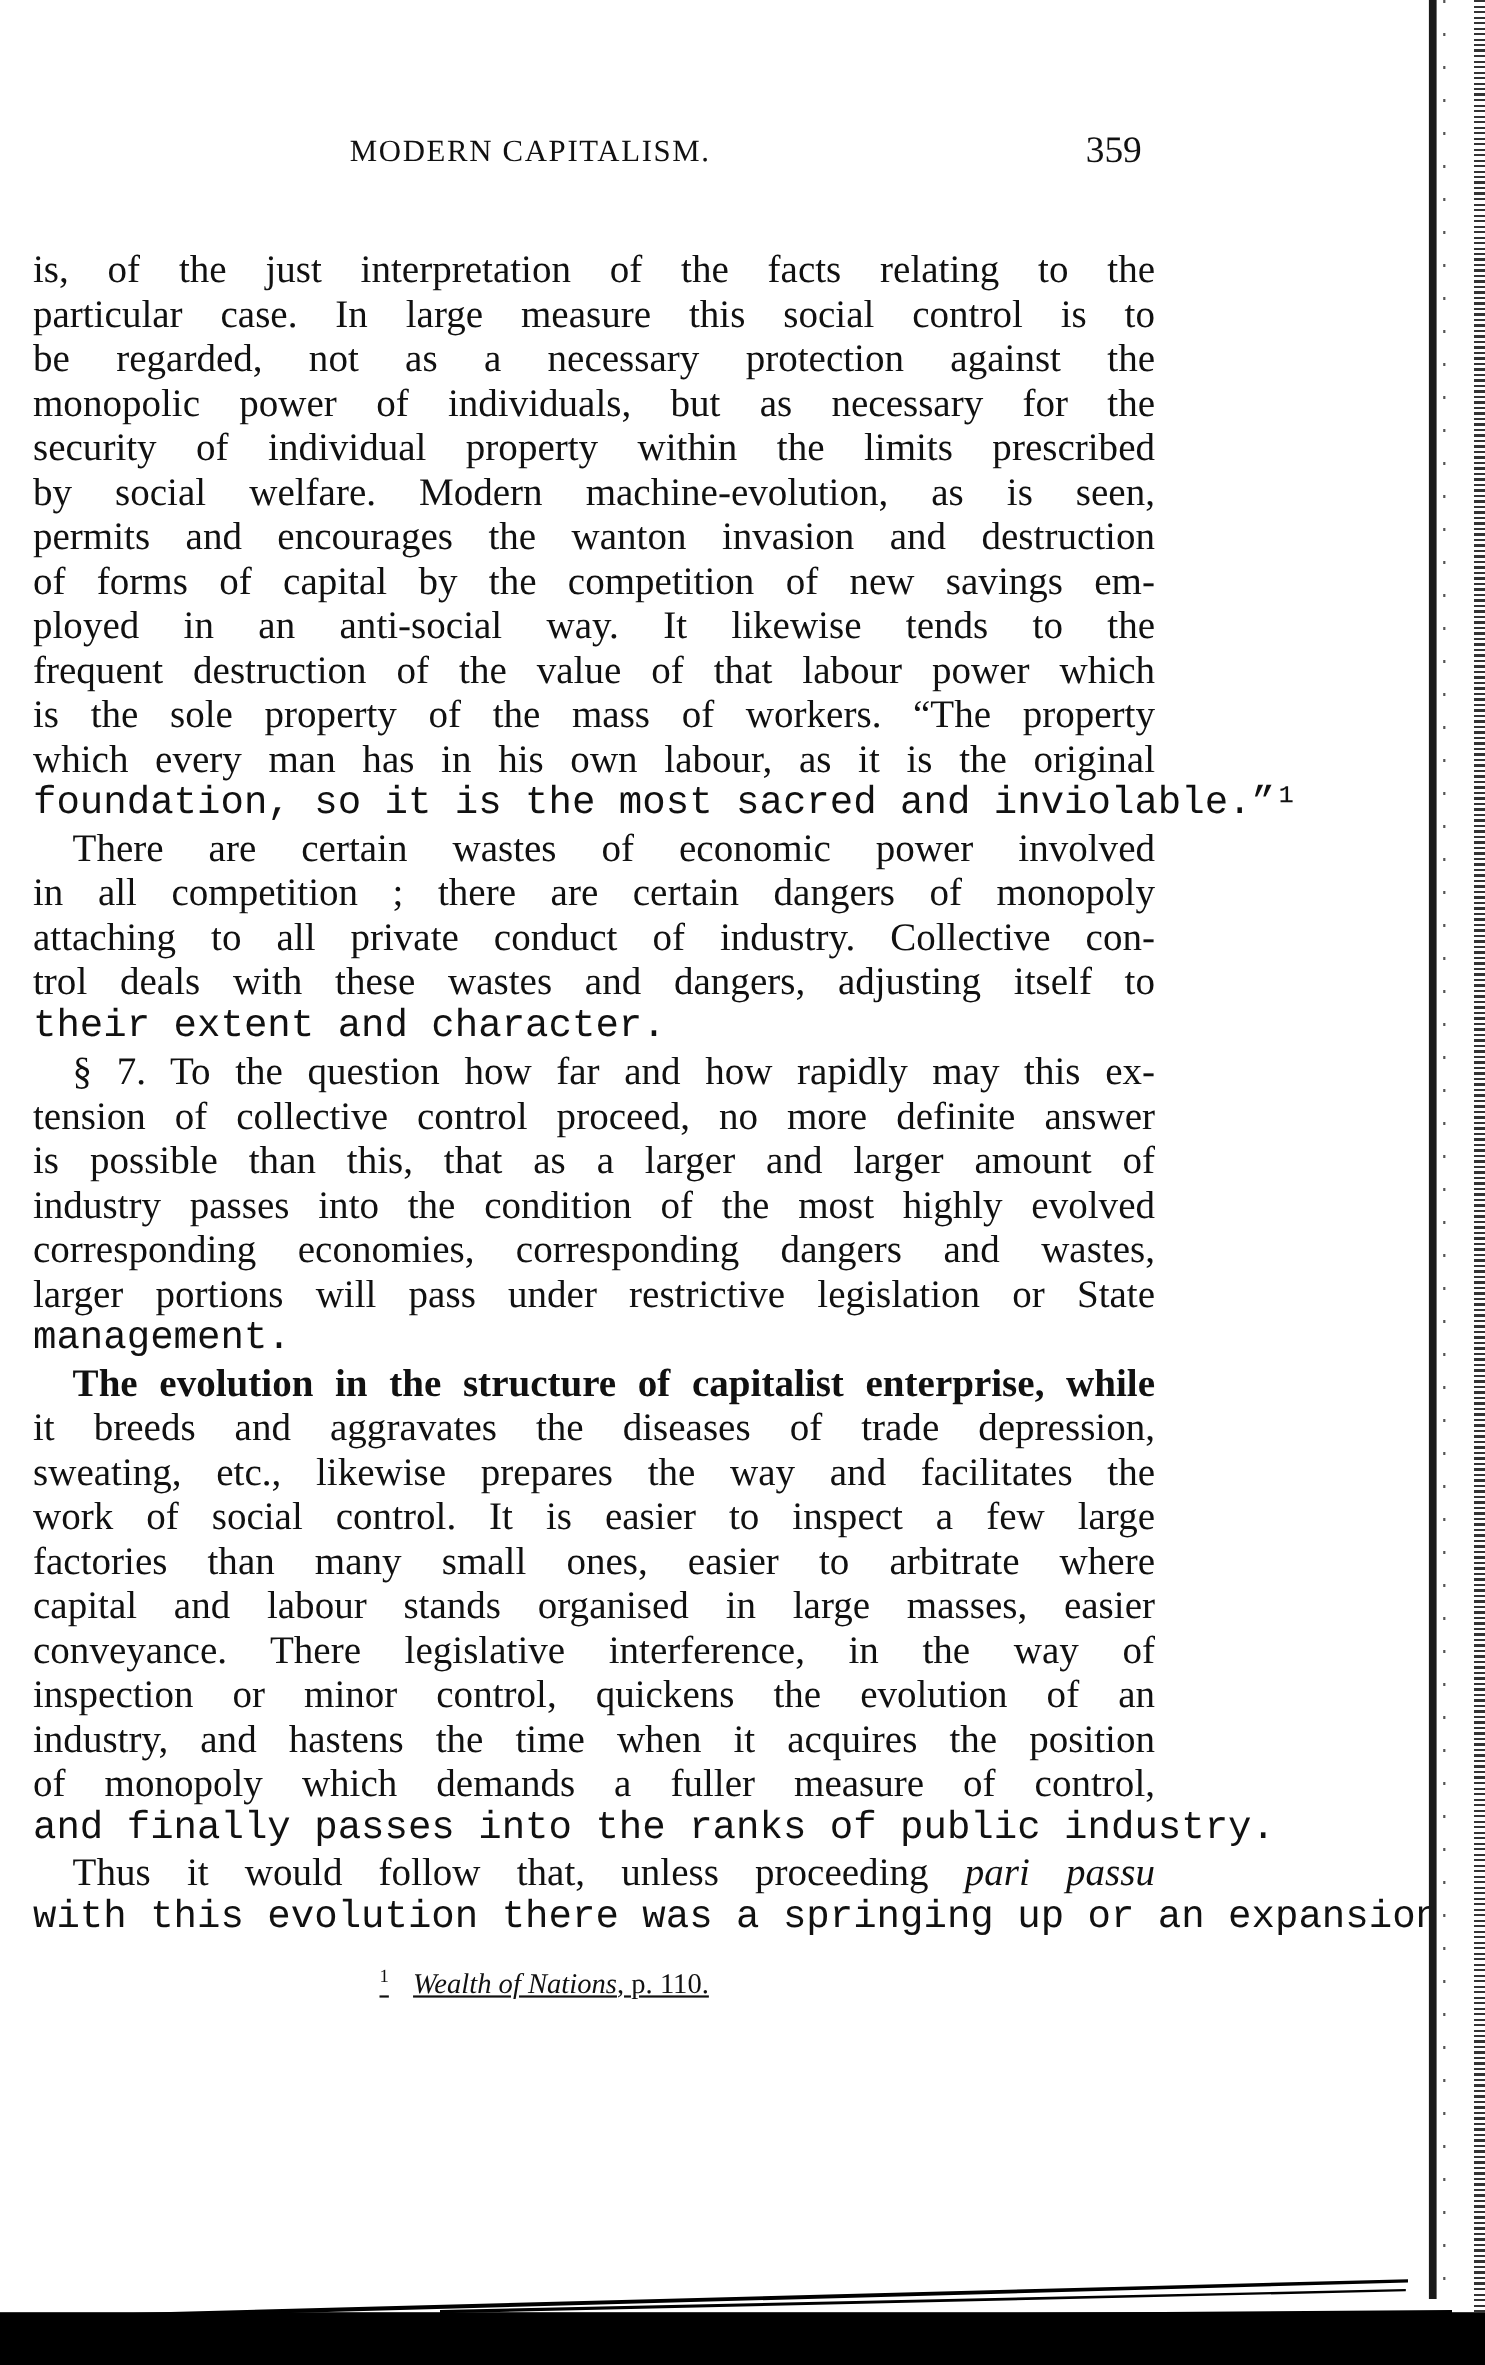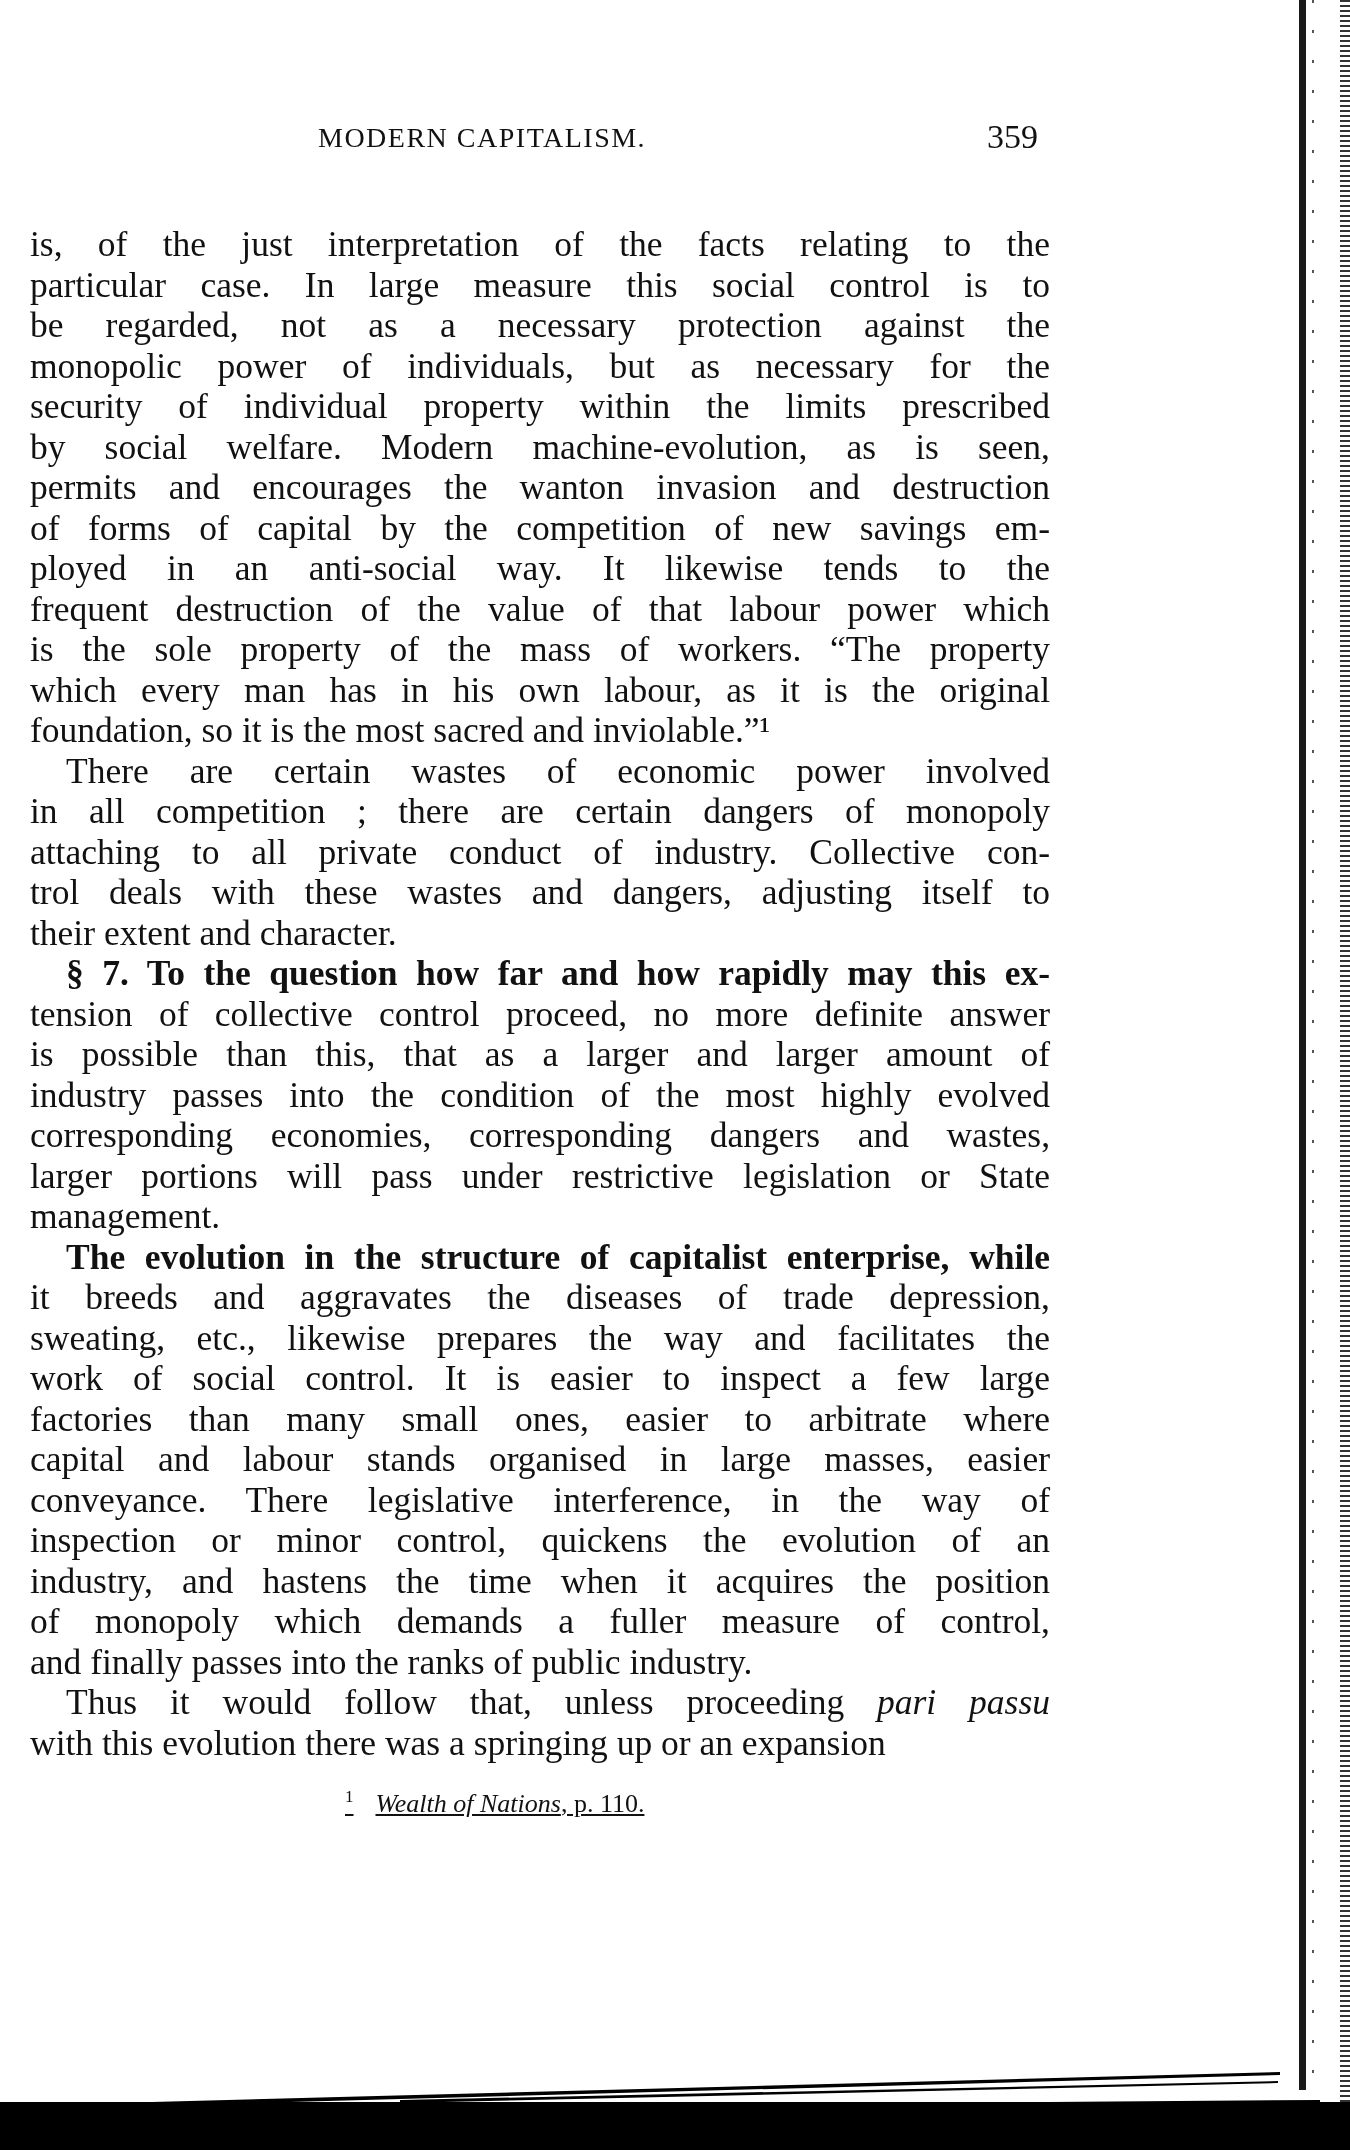--- a/index.html
+++ b/index.html
@@ -5,21 +5,21 @@
   html, body { margin:0; padding:0; background:#ffffff; }
   body { width:1350px; height:2150px; position:relative; overflow:hidden;
          font-family:"Liberation Serif","DejaVu Serif",serif; color:#111; }
   .page { position:absolute; left:0; top:0; width:1350px; height:2150px; background:#fff; }
   .running-head { position:absolute; top:122px; left:318px; width:720px; height:50px; }
   .head-title { position:absolute; left:0; top:0; font-size:28px; letter-spacing:1.5px; }
   .head-page { position:absolute; right:0; top:-4px; font-size:34px; }
   .body-text { position:absolute; left:30px; top:200px; width:1020px;
                font-size:35.5px; line-height:40.5px;margin-top:24px; }
   .line { display:block; text-align:justify; text-align-last:justify; white-space:nowrap; }
-  .line.last { text-align-last:left; }
+  .line.last { text-align-last:left;font-family:Liberation Mono, monospace; }
   .footnote { position:absolute; left:345px; top:1787px; font-size:26px;text-decoration:underline; }
   .footnote .sup { font-size:17px; vertical-align:10px; margin-right:22px; }
   .footnote i { font-style:italic; }
   .spine-dark { position:absolute; left:1299px; top:0; width:7px; height:2090px; background:#1a1a1a; }
   .spine-dots { position:absolute; left:1312px; top:0; width:2px; height:2090px;
                 background:repeating-linear-gradient(to bottom,#555 0 3px,transparent 3px 30px); }
   .spine-edge { position:absolute; left:1340px; top:0; width:10px; height:2120px;
                 background:repeating-linear-gradient(to bottom,#333 0 2px,#fff 2px 5px); }
   .bottom-band { position:absolute; left:0; bottom:0; width:1350px; height:48px; background:#000; }
   .bottom-wedge { position:absolute; left:0; bottom:40px; width:1330px; height:40px; }
@@ -51,21 +51,21 @@
         <span class="line last">foundation, so it is the most sacred and inviolable.”¹</span>
       </div>
       <div>
         <span class="line" style="padding-left: 36px;">There are certain wastes of economic power involved</span>
         <span class="line">in all competition ; there are certain dangers of monopoly</span>
         <span class="line">attaching to all private conduct of industry.  Collective con-</span>
         <span class="line">trol deals with these wastes and dangers, adjusting itself to</span>
         <span class="line last">their extent and character.</span>
       </div>
       <div>
-        <span class="line" style="padding-left: 36px; font-weight: bold;">§ 7.  To the question how far and how rapidly may this ex-</span>
+        <span class="line" style="padding-left: 36px;">§ 7.  To the question how far and how rapidly may this ex-</span>
         <span class="line">tension of collective control proceed, no more definite answer</span>
         <span class="line">is possible than this, that as a larger and larger amount of</span>
         <span class="line">industry passes into the condition of the most highly evolved</span>
         <span class="line">corresponding economies, corresponding dangers and wastes,</span>
         <span class="line">larger portions will pass under restrictive legislation or State</span>
         <span class="line last">management.</span>
       </div>
       <div>
         <span class="line" style="padding-left: 36px; font-weight: bold;">The evolution in the structure of capitalist enterprise, while</span>
         <span class="line">it breeds and aggravates the diseases of trade depression,</span>

